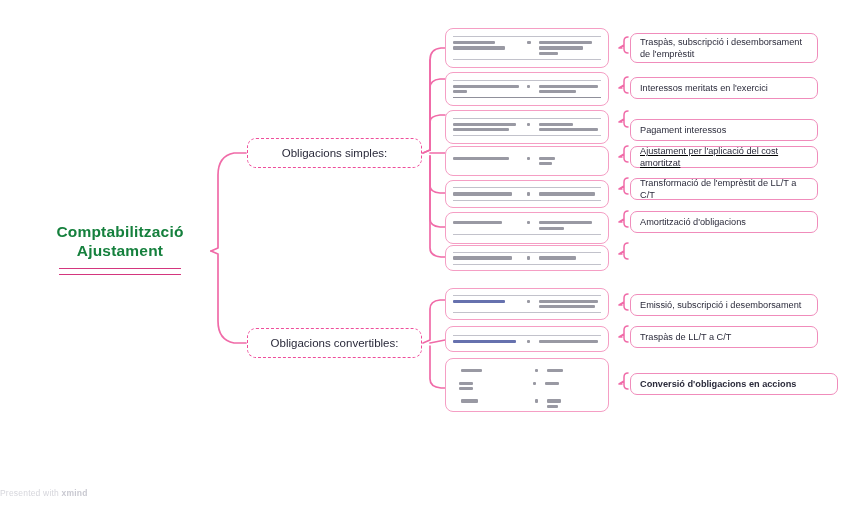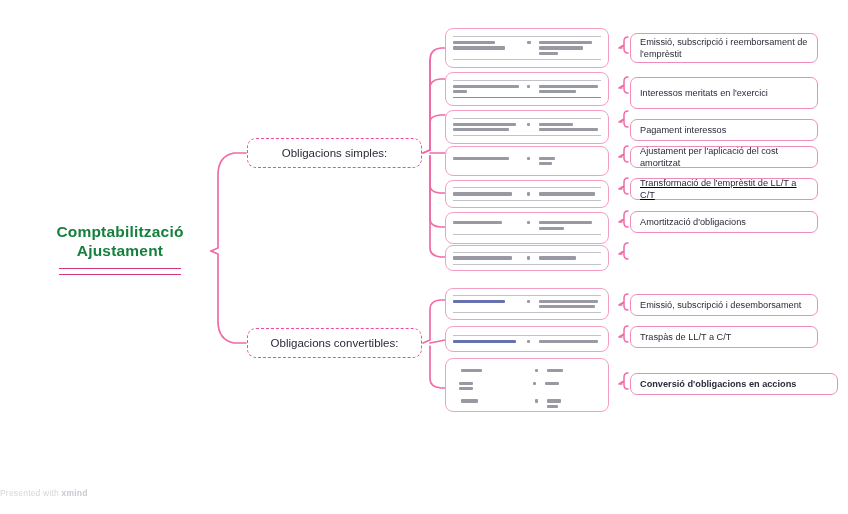--- a/index.html
+++ b/index.html
@@ -367,32 +367,32 @@
           </div>
         <div class="ecol-r">
             <div class="tline w25"></div>
             <div class="tline w20"></div>
           </div>
       </div>
     </div>
   </div>
 
   <div class="leaf-node" style="left:630px;top:33px;width:188px;height:30px;">
-    <span class="leaf-label">Emissió, subscripció i reemborsament de l'emprèstit</span>
-  </div>
-  <div class="leaf-node" style="left:630px;top:77px;width:188px;height:32px;">
+    <span class="leaf-label">Traspàs, subscripció i desemborsament de l'emprèstit</span>
+  </div>
+  <div class="leaf-node" style="left:630px;top:77px;width:188px;height:22px;">
     <span class="leaf-label">Interessos meritats en l'exercici</span>
   </div>
   <div class="leaf-node" style="left:630px;top:119px;width:188px;height:22px;">
     <span class="leaf-label">Pagament interessos</span>
   </div>
-  <div class="leaf-node" style="left:630px;top:146px;width:188px;height:22px;">
+  <div class="leaf-node" style="left:630px;top:146px;width:188px;height:22px;text-decoration:underline;">
     <span class="leaf-label">Ajustament per l'aplicació del cost amortitzat</span>
   </div>
-  <div class="leaf-node" style="left:630px;top:178px;width:188px;height:22px;text-decoration:underline;">
+  <div class="leaf-node" style="left:630px;top:178px;width:188px;height:22px;">
     <span class="leaf-label">Transformació de l'emprèstit de LL/T a C/T</span>
   </div>
   <div class="leaf-node" style="left:630px;top:211px;width:188px;height:22px;align-items:center;">
     <span class="leaf-label">Amortització d'obligacions</span>
   </div>
 
   <div class="leaf-node" style="left:630px;top:294px;width:188px;height:22px;">
     <span class="leaf-label">Emissió, subscripció i desemborsament</span>
   </div>
   <div class="leaf-node" style="left:630px;top:326px;width:188px;height:22px;">

